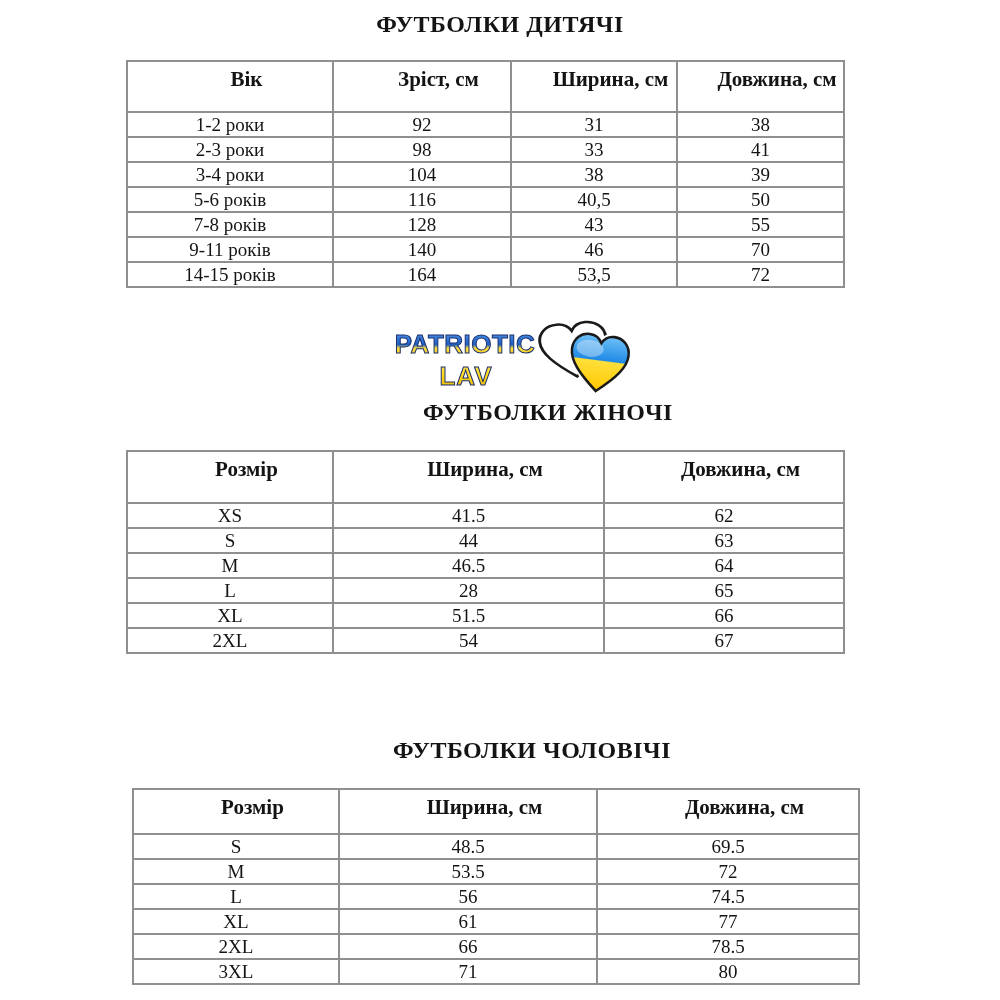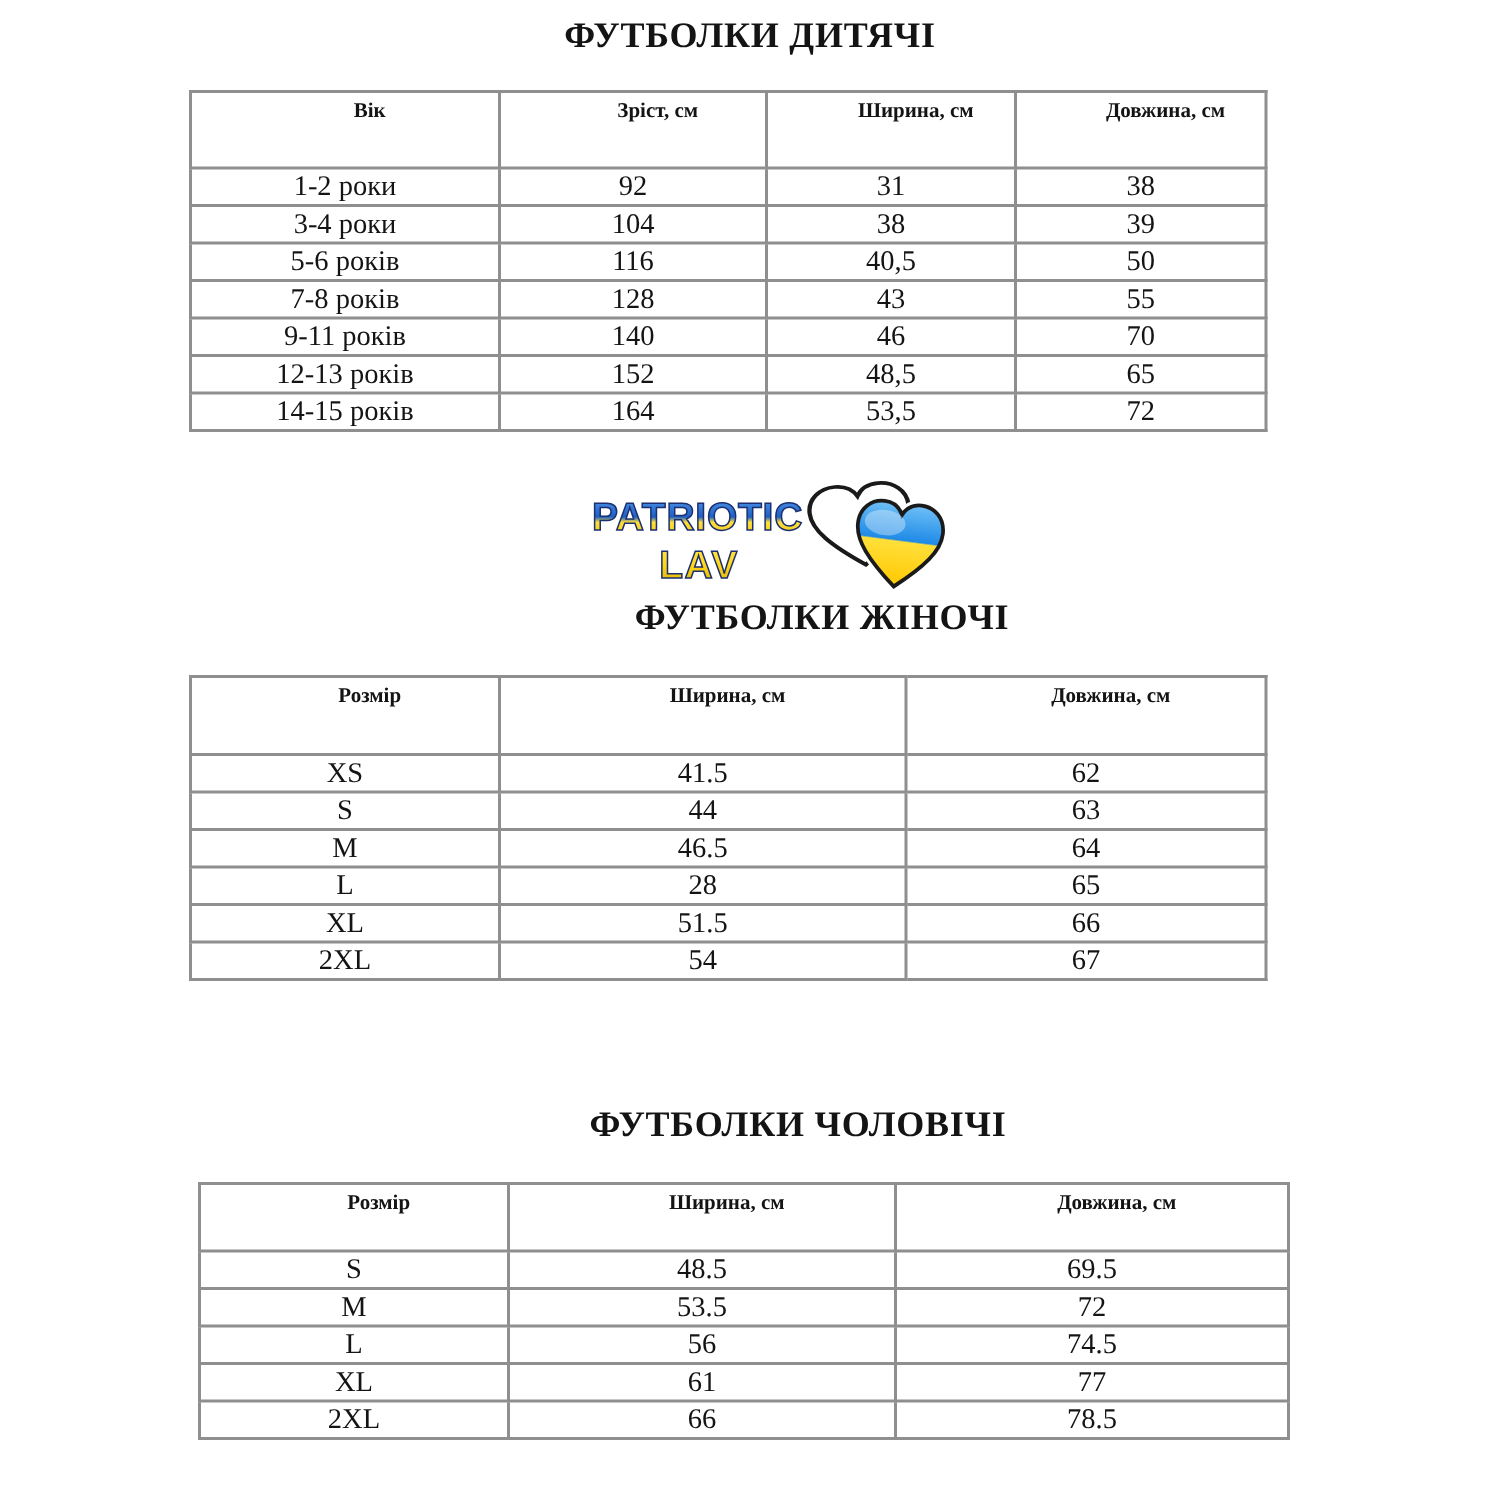--- a/index.html
+++ b/index.html
@@ -17,21 +17,21 @@
   table{
     position:absolute;border-collapse:collapse;table-layout:fixed;
     background:#ffffff;
   }
   th,td{
     border:2px solid #8f8f8f;
     text-align:center;vertical-align:middle;
     color:#141414;padding:0;overflow:hidden;
   }
   th{
-    font-weight:bold;font-size:14px;vertical-align:top;padding-top:5px;padding-left:33px;
+    font-weight:bold;font-size:21px;vertical-align:top;padding-top:5px;padding-left:33px;
   }
   td{font-size:19px;height:23px;line-height:23px;}
   #table-children{left:126px;top:60px;}
   #table-children th{height:44px;}
   #table-women{left:126px;top:450px;}
   #table-women th{height:45px;}
   #table-men{left:132px;top:788px;}
   #table-men th{height:38px;}
   #title-children{top:11px;}
   #title-women{top:399px;margin-left:48px;}
@@ -61,20 +61,26 @@
         </tr>
       </thead>
     <tbody>
         <tr>
           <td>1-2 роки</td>
           <td>92</td>
           <td>31</td>
           <td>38</td>
         </tr>
         <tr>
+          <td>2-3 роки</td>
+          <td>98</td>
+          <td>33</td>
+          <td>41</td>
+        </tr>
+        <tr>
           <td>3-4 роки</td>
           <td>104</td>
           <td>38</td>
           <td>39</td>
         </tr>
         <tr>
           <td>5-6 років</td>
           <td>116</td>
           <td>40,5</td>
           <td>50</td>
@@ -83,26 +89,20 @@
           <td>7-8 років</td>
           <td>128</td>
           <td>43</td>
           <td>55</td>
         </tr>
         <tr>
           <td>9-11 років</td>
           <td>140</td>
           <td>46</td>
           <td>70</td>
-        </tr>
-        <tr>
-          <td>12-13 років</td>
-          <td>152</td>
-          <td>48,5</td>
-          <td>65</td>
         </tr>
         <tr>
           <td>14-15 років</td>
           <td>164</td>
           <td>53,5</td>
           <td>72</td>
         </tr>
       </tbody>
   </table>
 
@@ -226,16 +226,21 @@
         <tr>
           <td>XL</td>
           <td>61</td>
           <td>77</td>
         </tr>
         <tr>
           <td>2XL</td>
           <td>66</td>
           <td>78.5</td>
         </tr>
+        <tr>
+          <td>3XL</td>
+          <td>71</td>
+          <td>80</td>
+        </tr>
       </tbody>
   </table>
 
 </div>
 
 </body></html>

